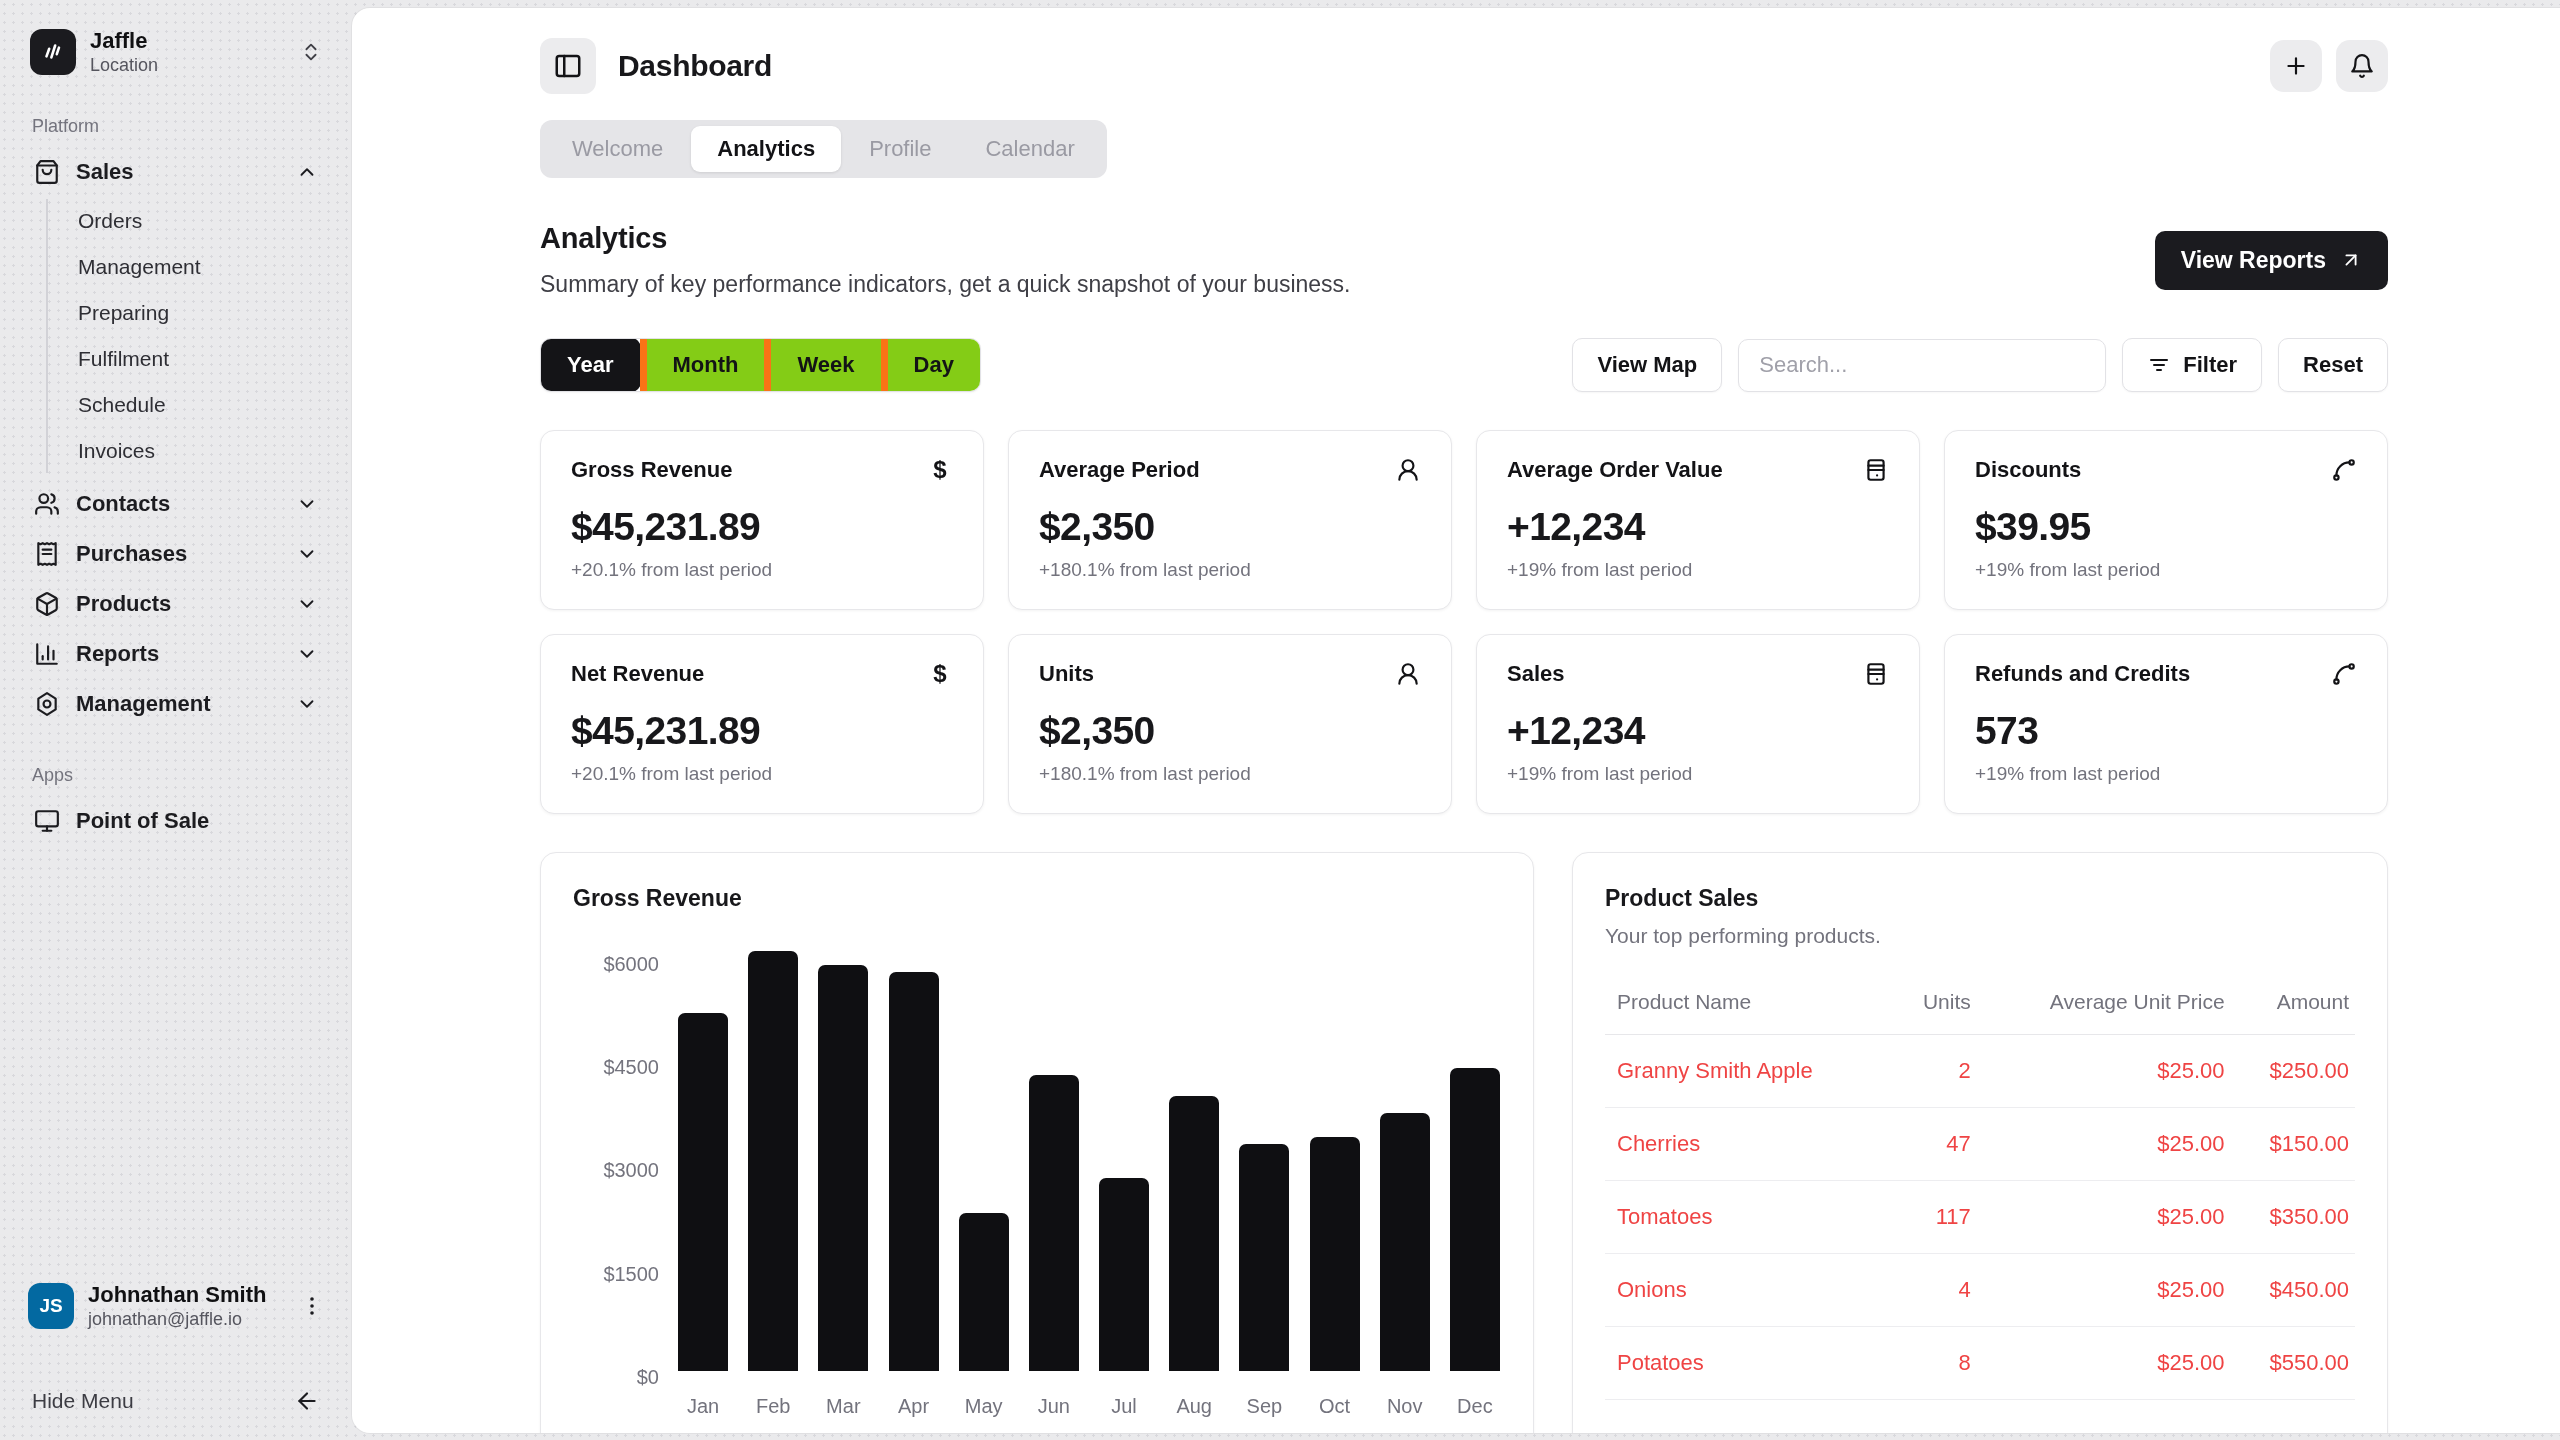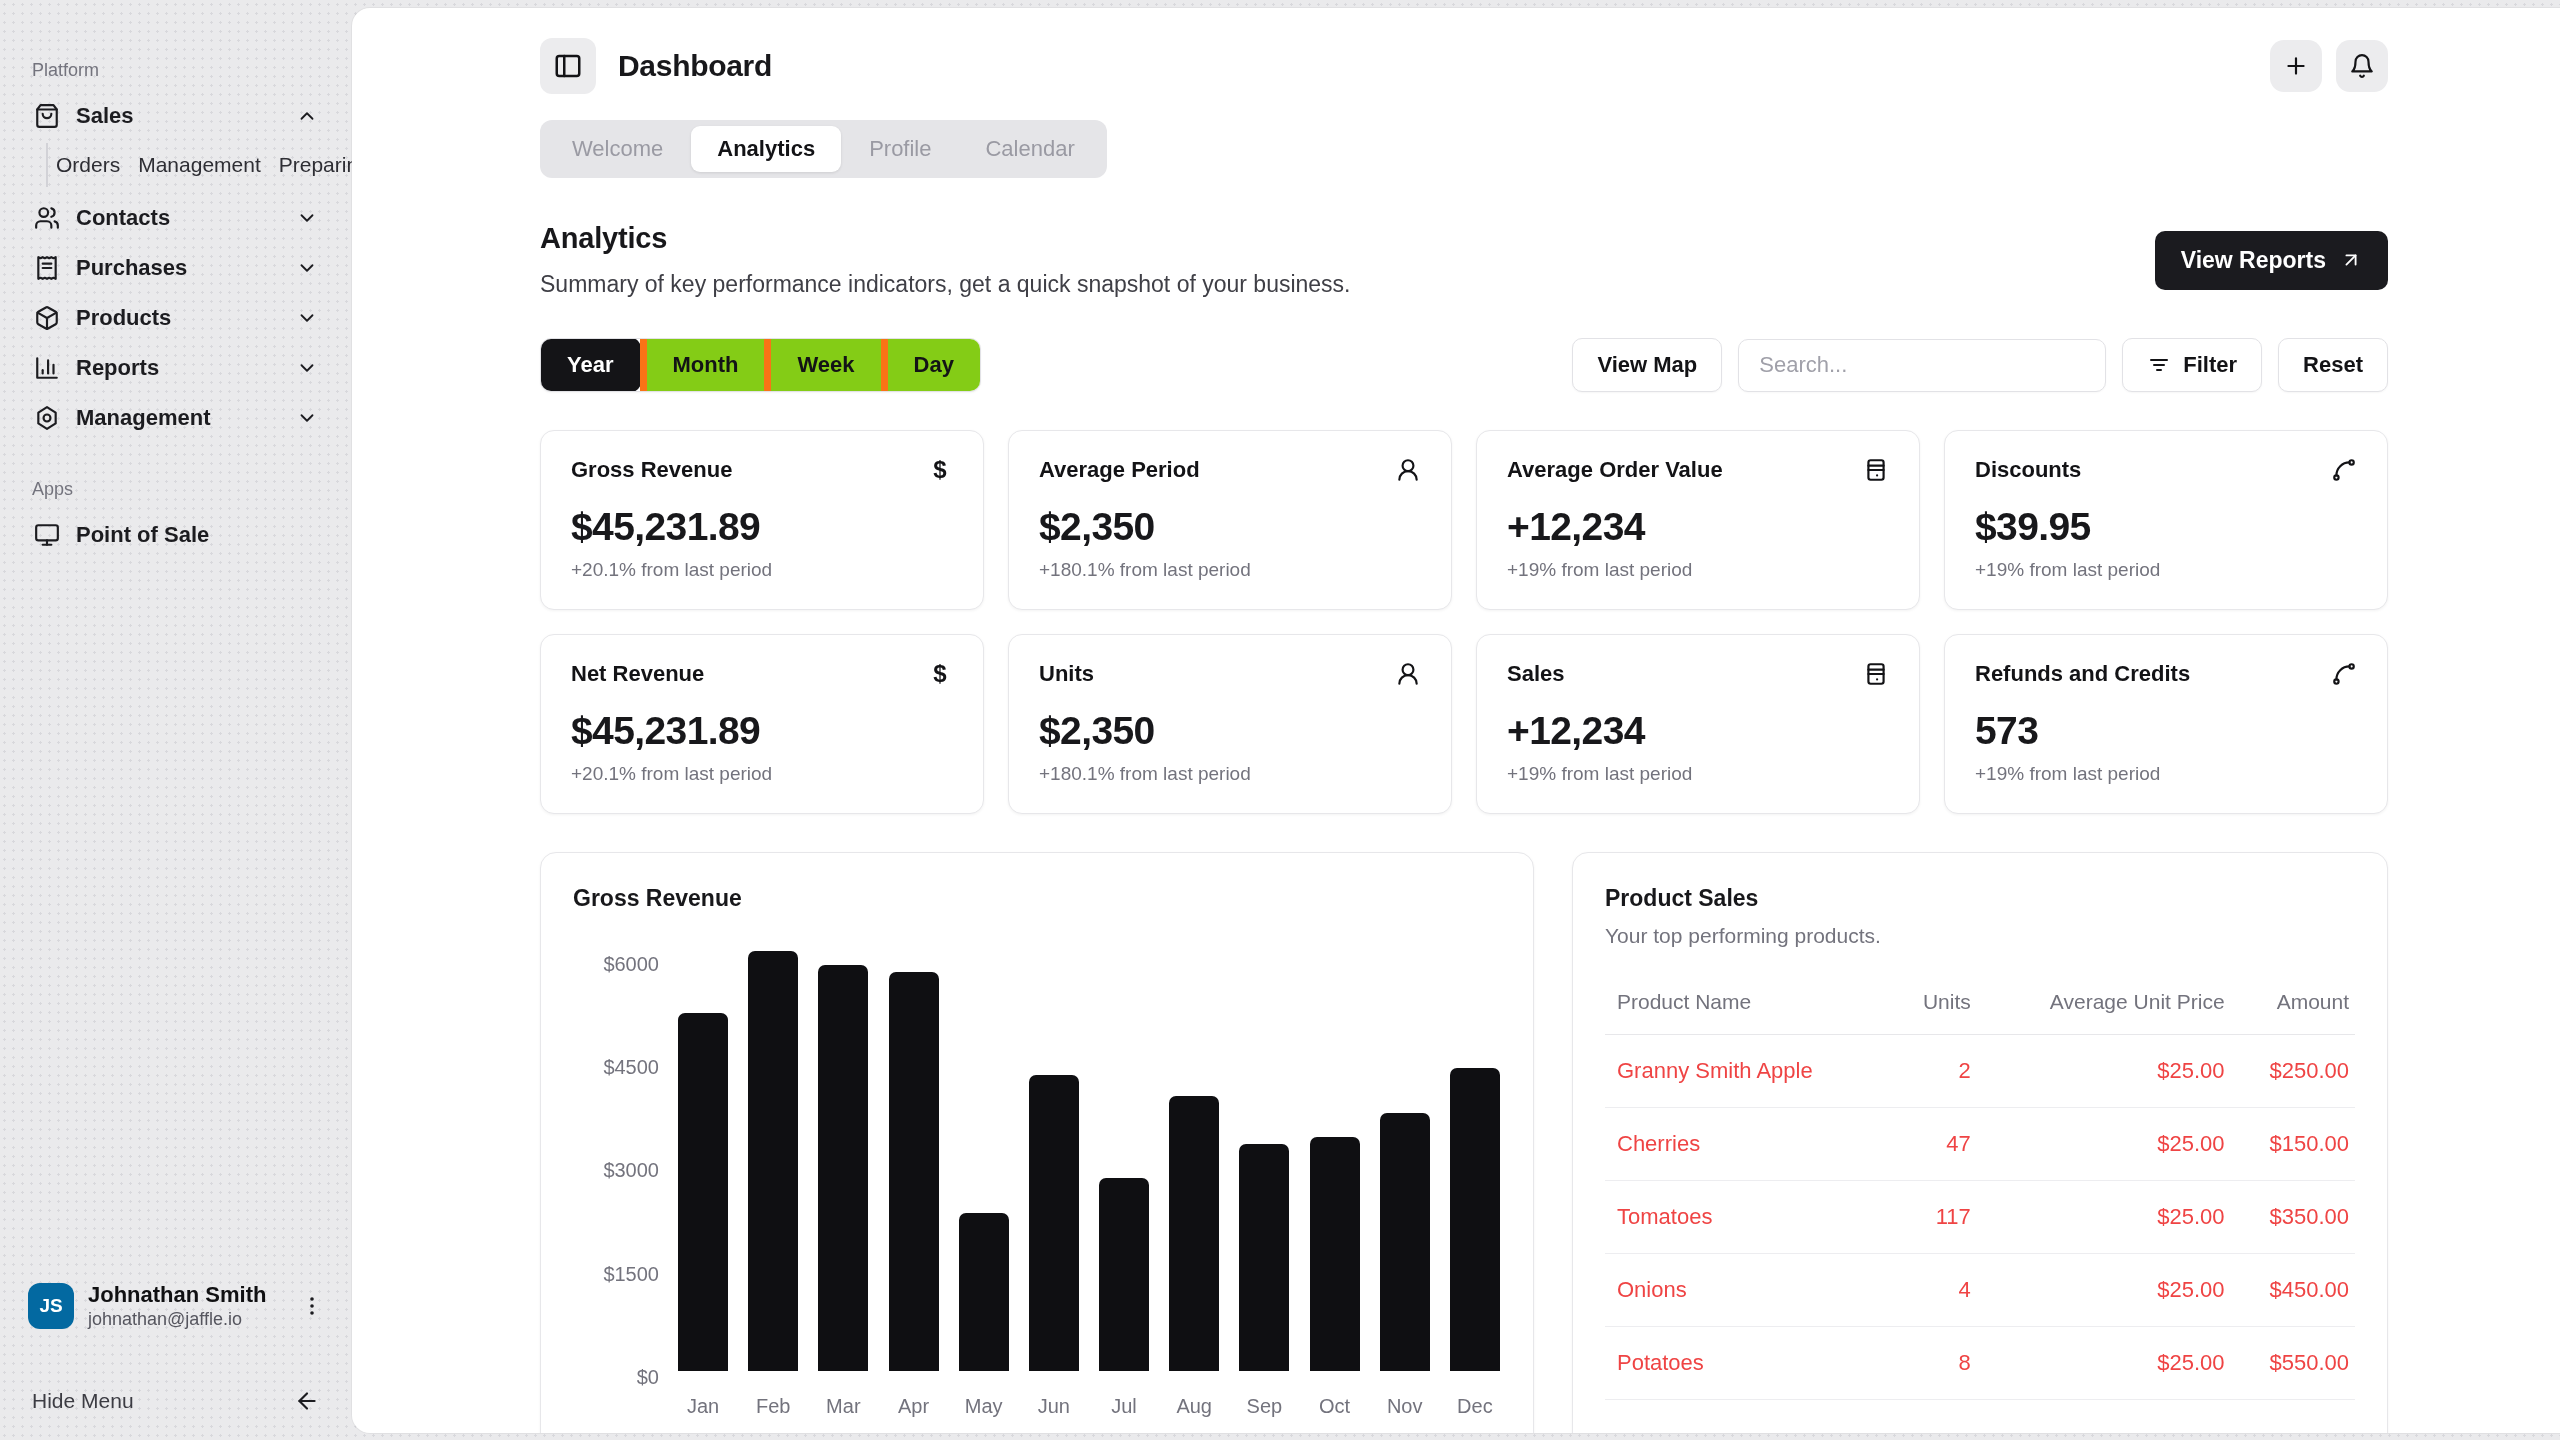--- a/index.html
+++ b/index.html
@@ -28,23 +28,23 @@
   .section-label { font-size:18px; color:#73737d; margin:36px 0 10px 8px; }
   .nav { display:flex; flex-direction:column; }
   .nav-item {
     display:flex; align-items:center; gap:16px;
     padding:12px 10px; border-radius:10px; cursor:pointer;
   }
   .nav-item .lbl { flex:1; font-size:22px; font-weight:600; color:#1c1c20; }
   .nav-icon { width:26px; height:26px; flex:0 0 auto; }
   .chev { width:22px; height:22px; color:#3f3f46; }
   .submenu {
-    margin:2px 0 6px 22px; 
+    margin:2px 0 6px 22px; padding-left:22px;
     border-left:2px solid #d2d2d7;
-    display:flex; gap:2px;
+    display:flex; flex-direction:column; gap:2px;
   }
   .submenu-item {
     font-size:21px; color:#2e2e34; padding:10px 8px; border-radius:8px; cursor:pointer;
   }
   .sidebar-spacer { flex:1; }
   .user-row { display:flex; align-items:center; gap:14px; padding:6px 4px; }
   .avatar { width:46px; height:46px; border-radius:12px; background:#0369a1; color:#fff; font-size:19px; font-weight:bold; display:flex; align-items:center; justify-content:center; }
   .user-text { flex:1; line-height:1.15; }
   .user-name { font-size:22px; font-weight:bold; color:#101012; }
   .user-email { font-size:18px; color:#55555e; margin-top:2px; }
@@ -135,20 +135,37 @@
   .ptable { width:100%; border-collapse:collapse; margin-top:28px; }
   .ptable th { font-size:21px; font-weight:normal; color:#73737d; text-align:right; padding:14px 6px 20px 6px; border-bottom:1px solid #e7e7ea; }
   .ptable th:first-child { text-align:left; padding-left:12px; }
   .ptable td { font-size:22px; color:#ef4444; text-align:right; padding:23px 6px; border-bottom:1px solid #ededf0; }
   .ptable td:first-child { text-align:left; padding-left:12px; }
 </style>
 </head>
 <body>
 
 <aside class="sidebar">
+  <div class="org-row">
+    <div class="org-logo">
+      <svg width="26" height="26" viewBox="0 0 24 24" fill="none" stroke="#ffffff" stroke-width="2.4" stroke-linecap="round">
+        <path d="M6 16 L8.5 9"></path>
+          <path d="M10.5 17 L14 6"></path>
+          <path d="M15.5 14 L17.5 8"></path>
+      </svg>
+    </div>
+    <div class="org-text">
+      <div class="org-name">Jaffle</div>
+      <div class="org-sub">Location</div>
+    </div>
+    <svg class="chev" viewBox="0 0 24 24" fill="none" stroke="#3f3f46" stroke-width="2" stroke-linecap="round" stroke-linejoin="round">
+      <path d="m7 15 5 5 5-5"></path>
+        <path d="m7 9 5-5 5 5"></path>
+    </svg>
+  </div>
 
   <div class="section-label">Platform</div>
 
   <nav class="nav">
     <div class="nav-item">
       <svg class="nav-icon" viewBox="0 0 24 24" fill="none" stroke="#1c1c20" stroke-width="2" stroke-linecap="round" stroke-linejoin="round">
         <path d="M6 2 3 6v14a2 2 0 0 0 2 2h14a2 2 0 0 0 2-2V6l-3-4Z"></path>
           <path d="M3 6h18"></path>
           <path d="M16 10a4 4 0 0 1-8 0"></path>
       </svg>

